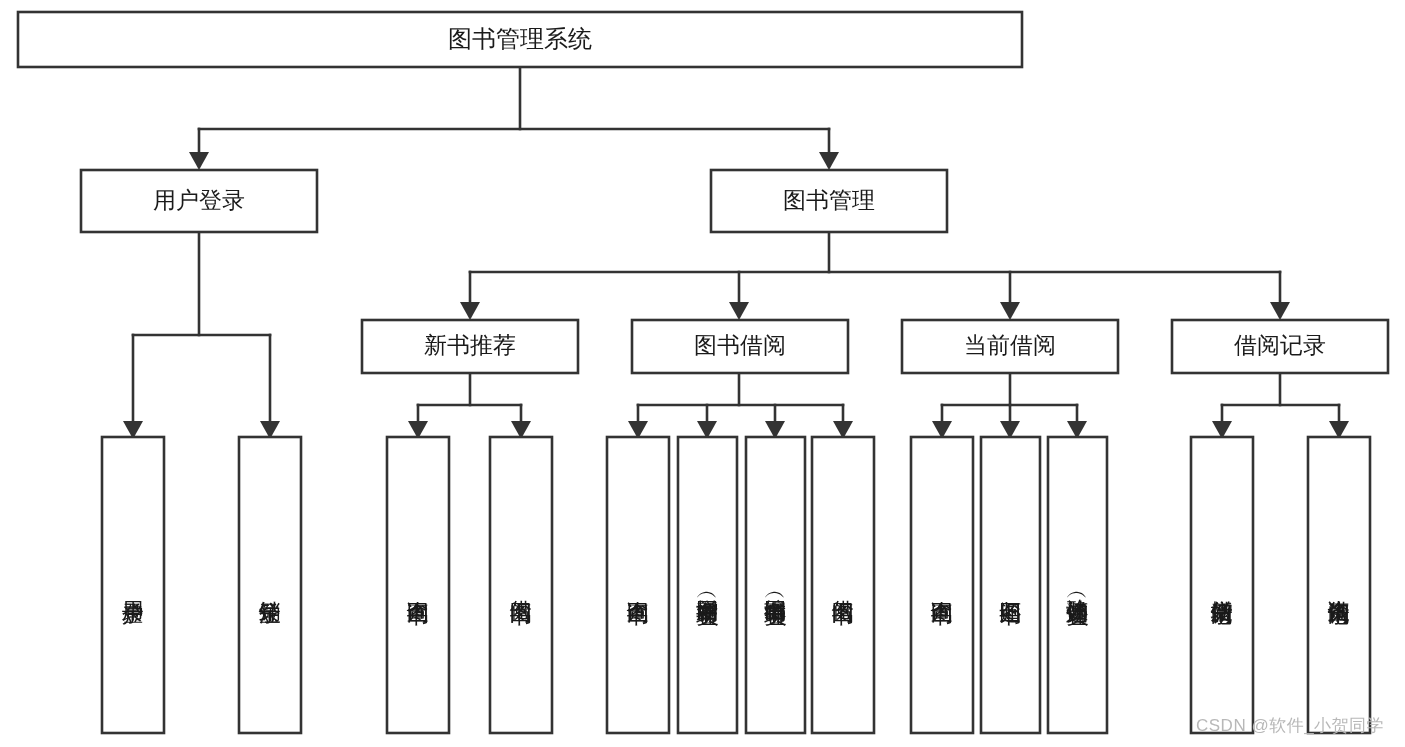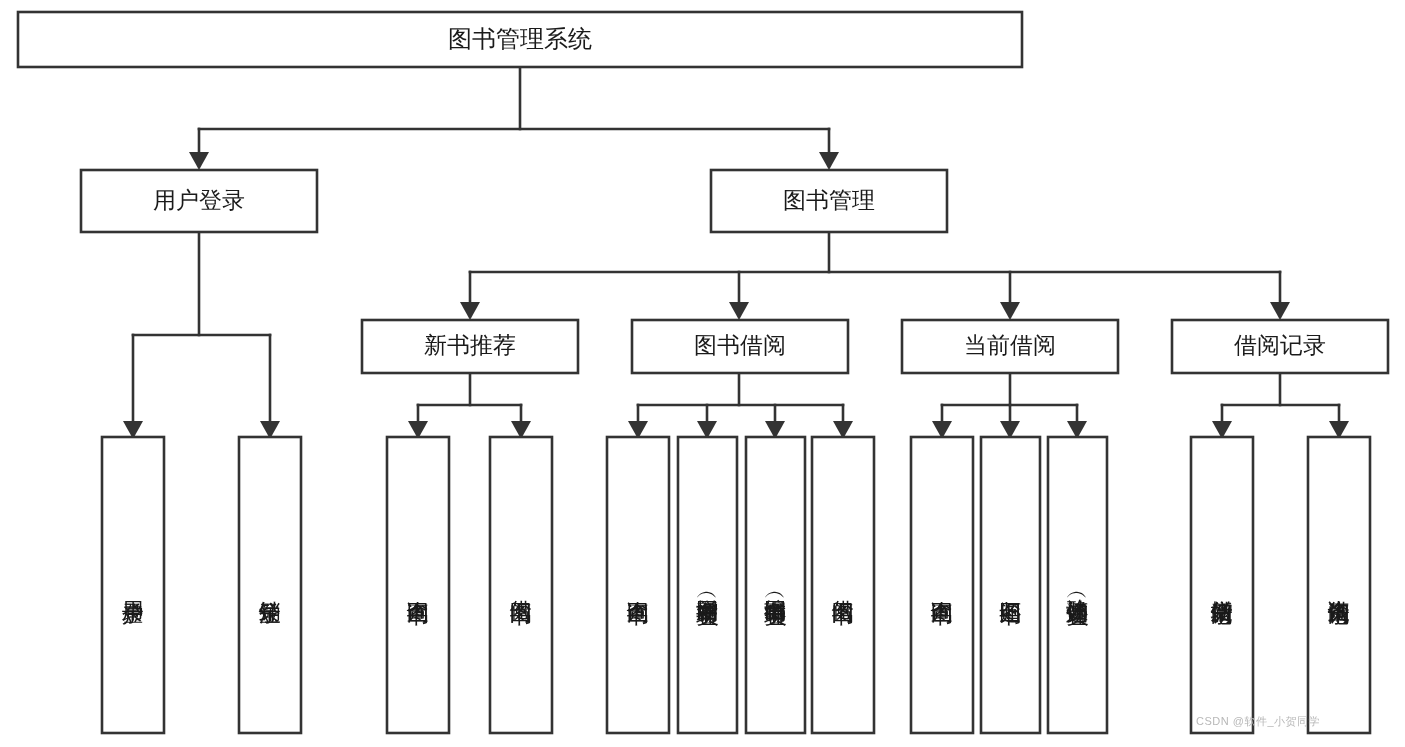--- a/index.html
+++ b/index.html
@@ -69,21 +69,21 @@
     display: flex;
     align-items: center;
     justify-content: center;
     text-align: center;
     white-space: nowrap;
     pointer-events: none;
   }
   .watermark {
     position: absolute;
     font-family: "Liberation Sans", "DejaVu Sans", sans-serif;
-    font-size: 11px;
+    font-size: 17px;
     color: #b8b8b8;
     white-space: nowrap;
     letter-spacing: 0.5px;
   }
 </style>
 </head>
 <body>
 
 <div id="diagram-root">
 

